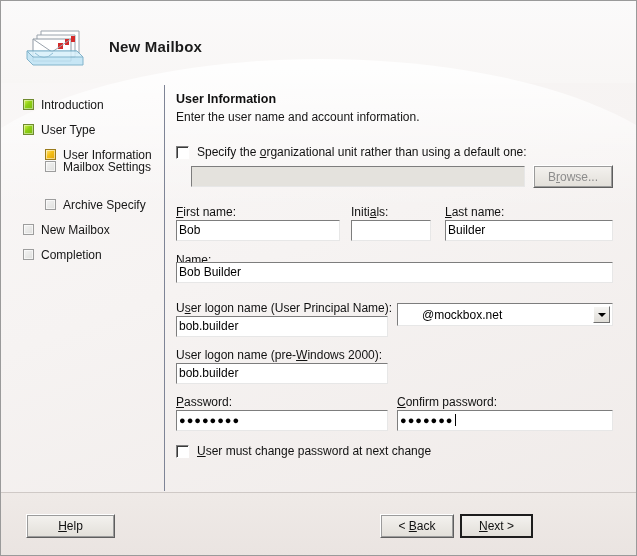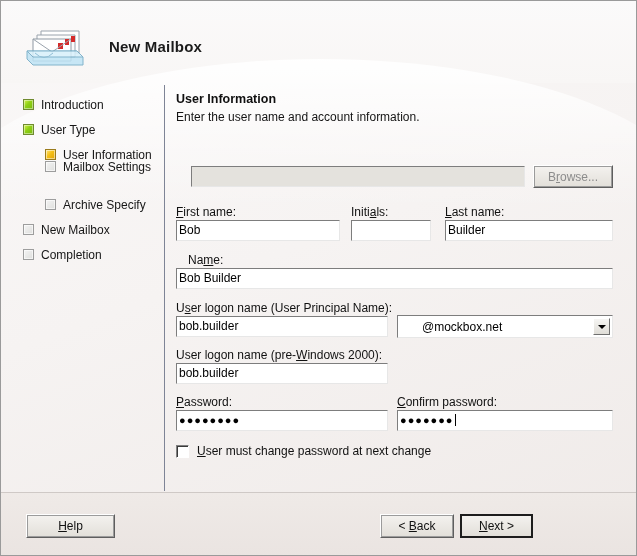--- a/index.html
+++ b/index.html
@@ -317,43 +317,47 @@
     </div>
   </div>
 
   <div id="divider"></div>
 
   <div id="content">
 
     <div id="page-title">User Information</div>
     <div id="page-subtitle">Enter the user name and account information.</div>
 
+    <div class="cbrow" style="left:11px; top:62px;">
+      <span class="cbox"></span>
+      <span><span>Specify the </span><span class="acc">o</span><span>rganizational unit rather than using a default one:</span></span>
+    </div>
 
     <div class="field disabled" style="left:26px; top:83px; width:334px; height:21px;"></div>
 
     <div class="btn disabled" style="left:368px; top:82px; width:80px; height:23px;">
       <span><span>B</span><span class="acc">r</span><span>owse...</span></span>
     </div>
 
     <div class="lbl" style="left:11px; top:122px;"><span class="acc">F</span><span>irst name:</span></div>
     <div class="field" style="left:11px; top:137px; width:164px; height:21px;">Bob</div>
 
     <div class="lbl" style="left:186px; top:122px;"><span>Initi</span><span class="acc">a</span><span>ls:</span></div>
     <div class="field" style="left:186px; top:137px; width:80px; height:21px;"></div>
 
     <div class="lbl" style="left:280px; top:122px;"><span class="acc">L</span><span>ast name:</span></div>
     <div class="field" style="left:280px; top:137px; width:168px; height:21px;">Builder</div>
 
-    <div class="lbl" style="left:11px; top:170px;margin-left:12px;"><span>Na</span><span class="acc">m</span><span>e:</span></div>
-    <div class="field" style="left:11px; top:185px; width:437px; height:21px;">Bob Builder</div>
+    <div class="lbl" style="left:11px; top:170px;"><span>Na</span><span class="acc">m</span><span>e:</span></div>
+    <div class="field" style="left:11px; top:179px; width:437px; height:21px;">Bob Builder</div>
 
     <div class="lbl" style="left:11px; top:218px;"><span>U</span><span class="acc">s</span><span>er logon name (User Principal Name):</span></div>
     <div class="field" style="left:11px; top:233px; width:212px; height:21px;">bob.builder</div>
 
-    <div id="upn-domain" style="left:232px; top:232px; width:216px; height:23px;padding-left:24px;">
+    <div id="upn-domain" style="left:232px; top:220px; width:216px; height:23px;padding-left:24px;">
       <span>@mockbox.net</span>
       <span class="combo-btn">
         <span class="arrow-down"></span>
       </span>
     </div>
 
     <div class="lbl" style="left:11px; top:265px;"><span>User logon name (pre-</span><span class="acc">W</span><span>indows 2000):</span></div>
     <div class="field" style="left:11px; top:280px; width:212px; height:21px;">bob.builder</div>
 
     <div class="lbl" style="left:11px; top:312px;"><span class="acc">P</span><span>assword:</span></div>

